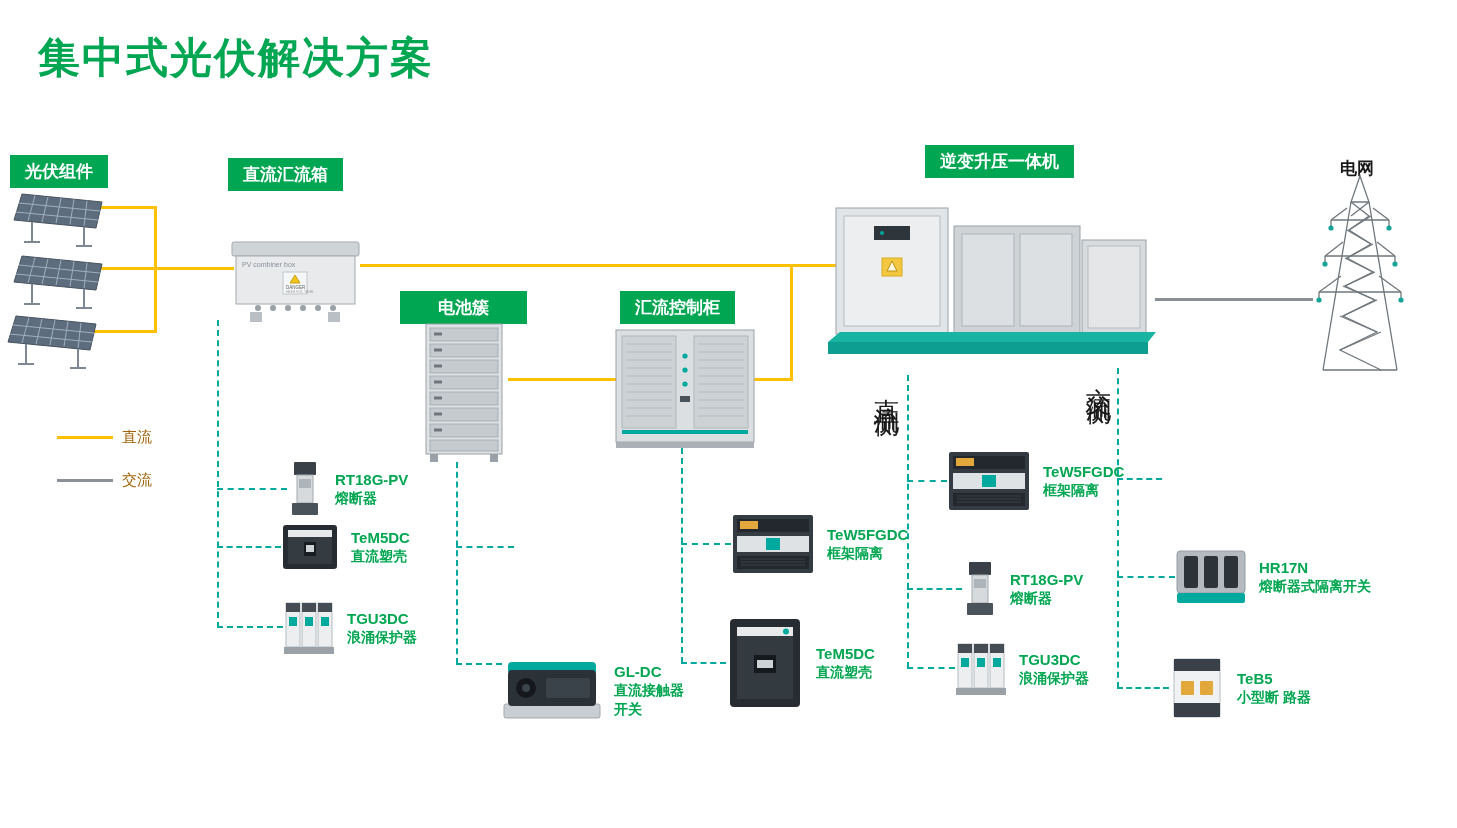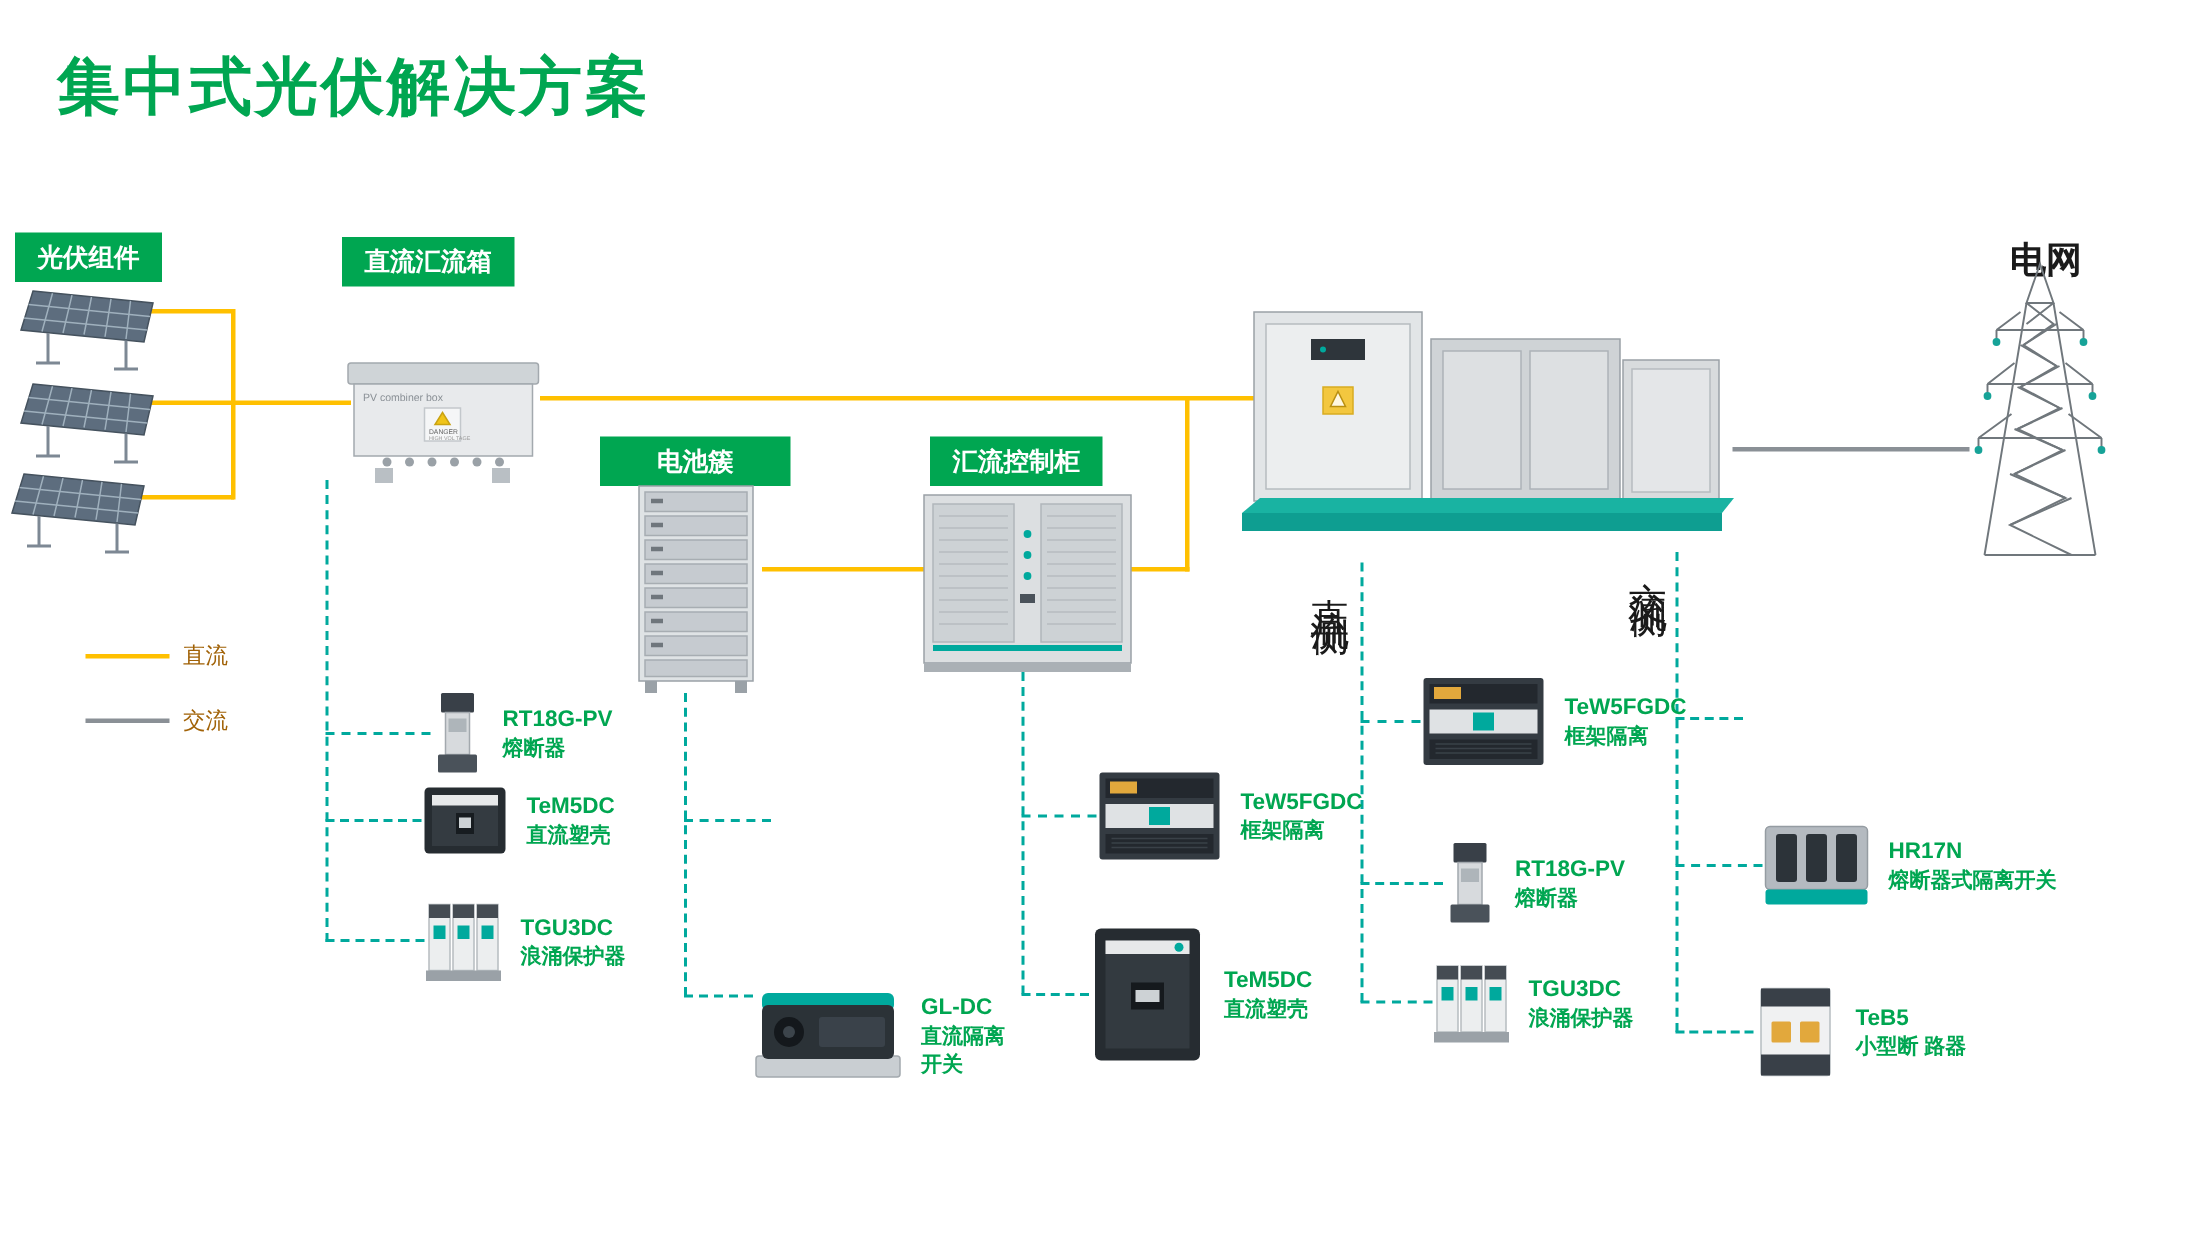--- a/index.html
+++ b/index.html
@@ -4,21 +4,21 @@
 <style>
   * { margin:0; padding:0; box-sizing:border-box; }
   html,body { background:#ffffff; font-family:"Liberation Sans", sans-serif; }
   .canvas { position:relative; width:1457px; height:828px; background:#ffffff; overflow:hidden; }
 
   .title { position:absolute; left:38px; top:30px; font-size:42px; font-weight:bold;
            color:#00A651; letter-spacing:2px; white-space:nowrap; }
 
   .badge { position:absolute; background:#00A651; color:#ffffff; font-weight:bold;
            font-size:17px; padding:5px 15px; white-space:nowrap; }
-  .grid-label { position:absolute; color:#1a1a1a; font-weight:bold; font-size:24px; white-space:nowrap; }
+  .grid-label { position:absolute; color:#1a1a1a; font-weight:bold; font-size:17px; white-space:nowrap; }
 
   .hline { position:absolute; height:3px; }
   .vline { position:absolute; width:3px; }
   .yl { background:#FFC000; }
   .gl { background:#8A9096; }
   .dash-h { position:absolute; height:0; border-top:2px dashed #00A99D; }
   .dash-v { position:absolute; width:0; border-left:2px dashed #00A99D; }
 
   .legend-text { position:absolute; font-size:15px; color:#a16207; white-space:nowrap; }
 
@@ -37,20 +37,21 @@
 <body>
 
 <div class="canvas">
 
   <div class="title">集中式光伏解决方案</div>
 
   <div class="badge" style="left:10px;top:155px;">光伏组件</div>
   <div class="badge" style="left:228px;top:158px;">直流汇流箱</div>
   <div class="badge" style="left:400px;top:291px;padding:5px 38px;">电池簇</div>
   <div class="badge" style="left:620px;top:291px;">汇流控制柜</div>
+  <div class="badge" style="left:925px;top:145px;">逆变升压一体机</div>
   <div class="grid-label" style="left:1340px;top:157px;">电网</div>
 
   <div class="hline yl" style="left:86px;top:206px;width:70px;"></div>
   <div class="hline yl" style="left:86px;top:267px;width:148px;"></div>
   <div class="hline yl" style="left:80px;top:330px;width:76px;"></div>
   <div class="vline yl" style="left:154px;top:206px;height:127px;"></div>
   <div class="hline yl" style="left:360px;top:264px;width:476px;"></div>
   <div class="hline yl" style="left:508px;top:378px;width:110px;"></div>
   <div class="hline yl" style="left:753px;top:378px;width:40px;"></div>
   <div class="vline yl" style="left:790px;top:264px;height:117px;"></div>
@@ -265,21 +266,21 @@
         <rect x="2" y="50" width="96" height="14" rx="2" fill="#c9ced2" stroke="#a3a9ae"></rect>
         <rect x="6" y="8" width="88" height="12" rx="4" fill="#00A99D"></rect>
         <rect x="6" y="16" width="88" height="36" rx="4" fill="#2b3237"></rect>
         <circle cx="24" cy="34" r="10" fill="#14181c"></circle>
         <circle cx="24" cy="34" r="4" fill="#3c444b"></circle>
         <rect x="44" y="24" width="44" height="20" rx="2" fill="#3a424a"></rect>
       </svg>
     </div>
     <div class="plabel">
       <div class="pname">GL-DC</div>
-      <div class="pdesc">直流隔离
+      <div class="pdesc">直流接触器
 开关</div>
     </div>
   </div>
 
   <div class="prod-group" style="left:731px;top:513px;">
     <div class="pimg">
       <svg width="84" height="62" viewBox="0 0 84 62">
         <rect x="2" y="2" width="80" height="58" rx="2" fill="#343b42"></rect>
         <rect x="6" y="6" width="72" height="13" fill="#23282e"></rect>
         <rect x="9" y="8" width="18" height="8" fill="#e2a83c"></rect>

